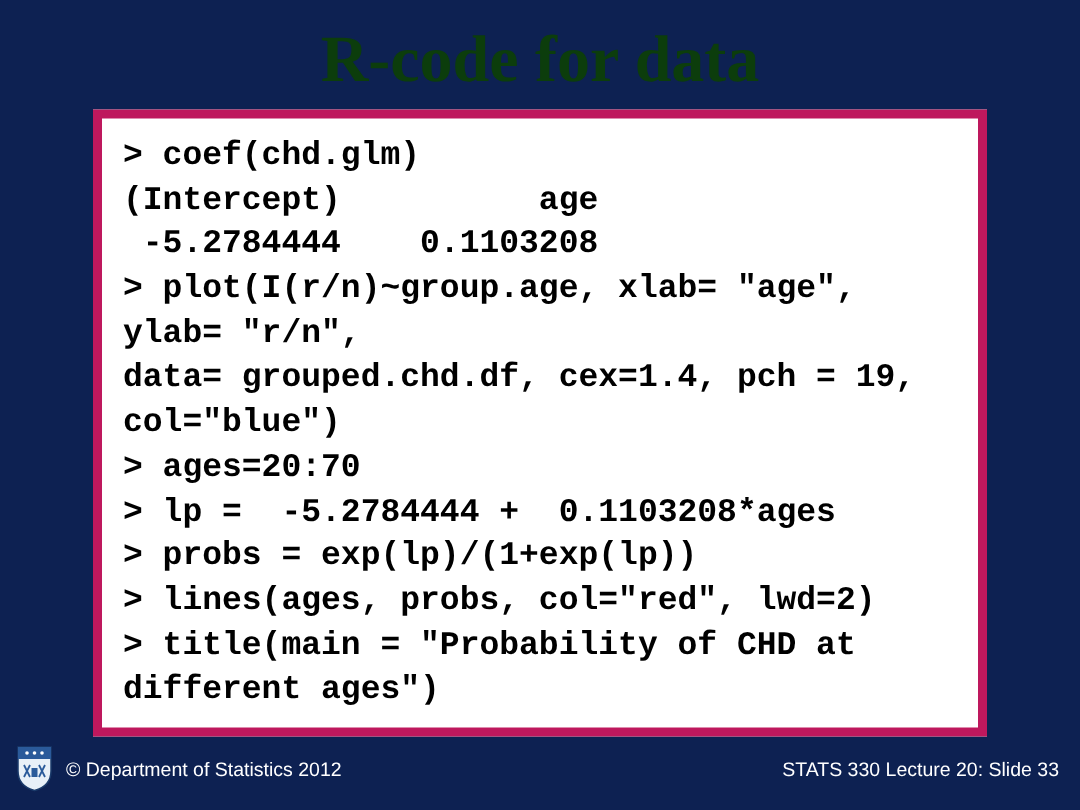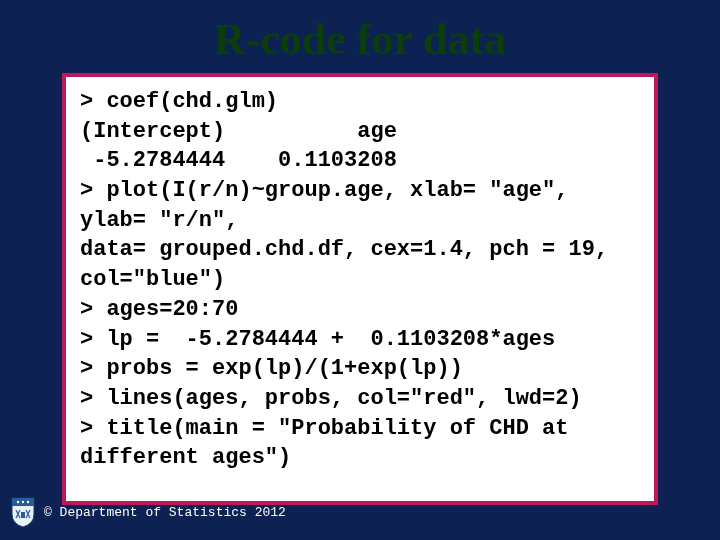--- a/index.html
+++ b/index.html
@@ -15,42 +15,42 @@
     text-align: center;
     color: #0c3d0c;
     font-family: "Comic Sans MS", "Marker Felt", cursive;
     font-size: 44px;
     font-weight: bold;
     padding-top: 14px;
     padding-bottom: 8px;
   }
   .code-box {
     background: #ffffff;
-    border: 4px solid #be185d;
+    border: 6px solid #be185d;
     margin: 0 62px 0 62px;
-    padding: 10px 14px 28px 14px;
+    padding: 10px 14px 10px 14px;
     font-family: "Courier New", monospace;
     font-size: 22px;
     line-height: 1.35;
     font-weight: bold;
     color: #000;
     white-space: pre-wrap;
     word-wrap: break-word;
   }
   .footer {
     position: absolute;
     bottom: 12px;
     left: 0;
     right: 0;
     display: flex;
     align-items: center;
     justify-content: space-between;
     padding: 0 14px 0 10px;
     color: #ffffff;
-    font-family: Liberation Mono, monospace;
+    font-family: Liberation Sans, sans-serif;
     font-size: 13px;
   }
   .footer-left {
     display: flex;
     align-items: center;
     gap: 8px;
   }
   .crest {
     width: 26px;
     height: 32px;
@@ -85,13 +85,14 @@
         <circle cx="8" cy="6" r="1.2" fill="#fff"></circle>
         <circle cx="13" cy="6" r="1.2" fill="#fff"></circle>
         <circle cx="18" cy="6" r="1.2" fill="#fff"></circle>
         <path d="M6 14 L10 22 M10 14 L6 22" stroke="#2a5a9a" stroke-width="1.2"></path>
         <path d="M16 14 L20 22 M20 14 L16 22" stroke="#2a5a9a" stroke-width="1.2"></path>
         <rect x="11" y="16" width="4" height="6" fill="#2a5a9a"></rect>
       </svg>
     </span>
     <span>© Department of Statistics 2012</span>
   </div>
+  <span>STATS 330 Lecture 20: Slide 33</span>
 </div>
 
 </body></html>

